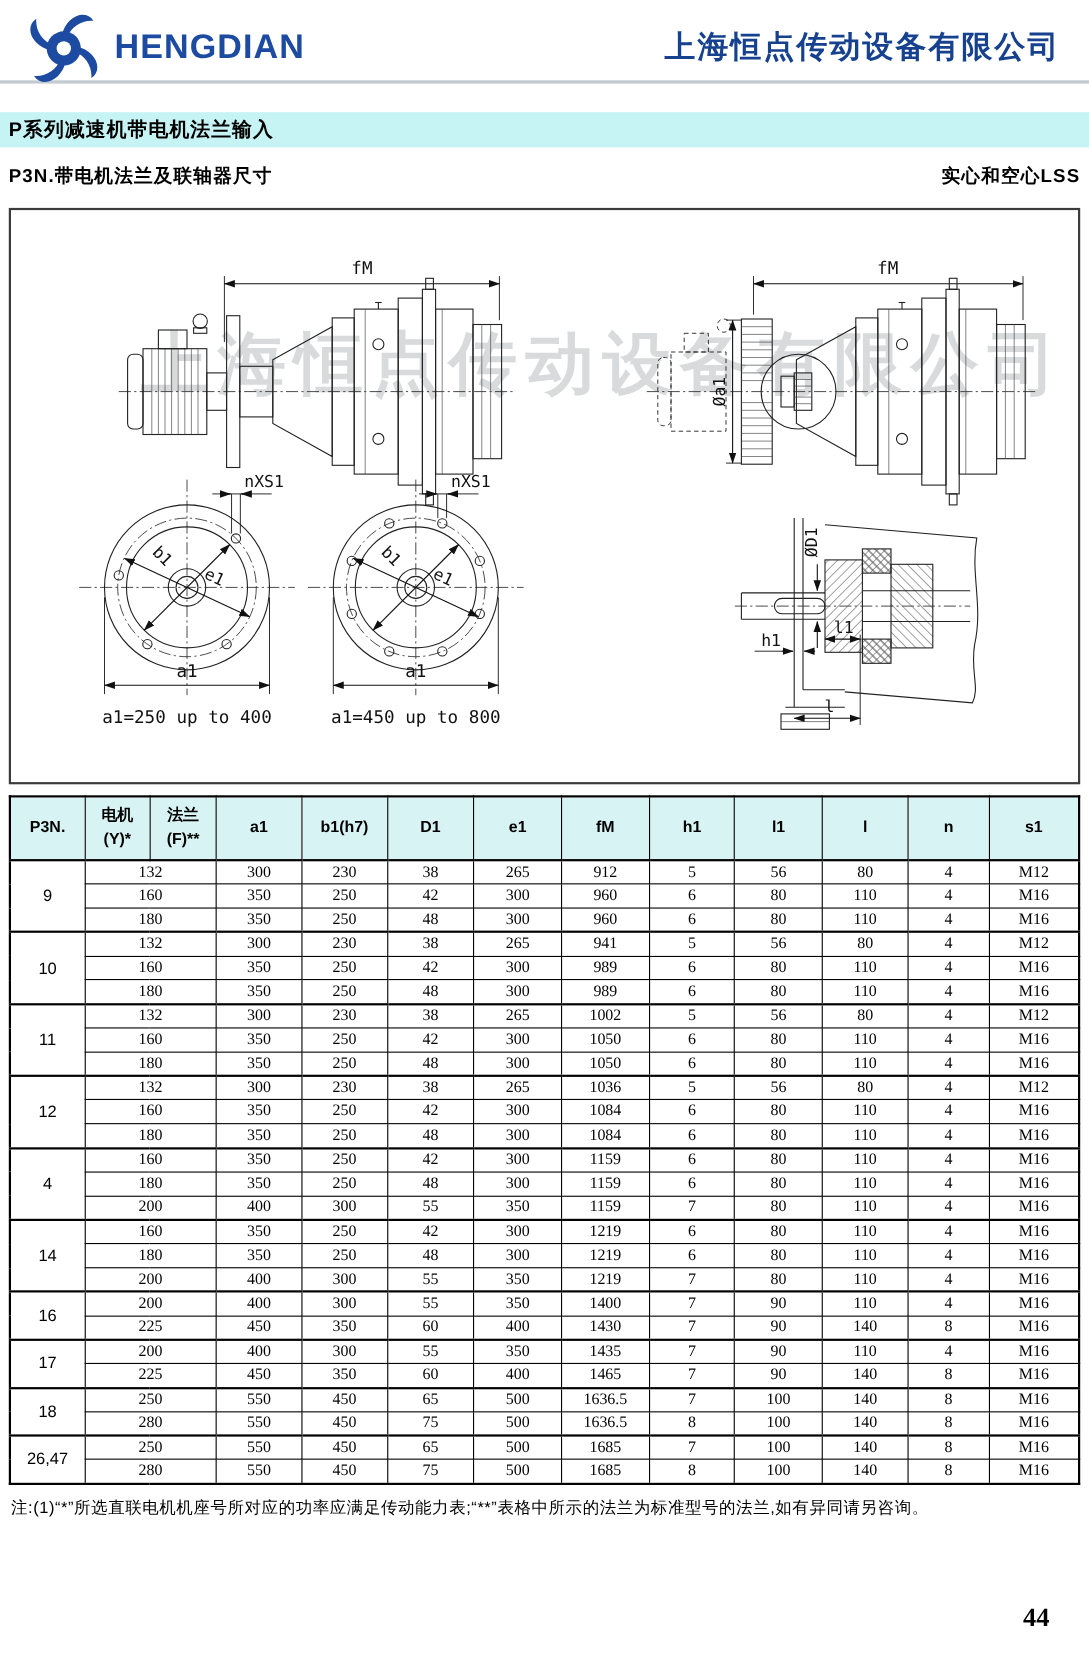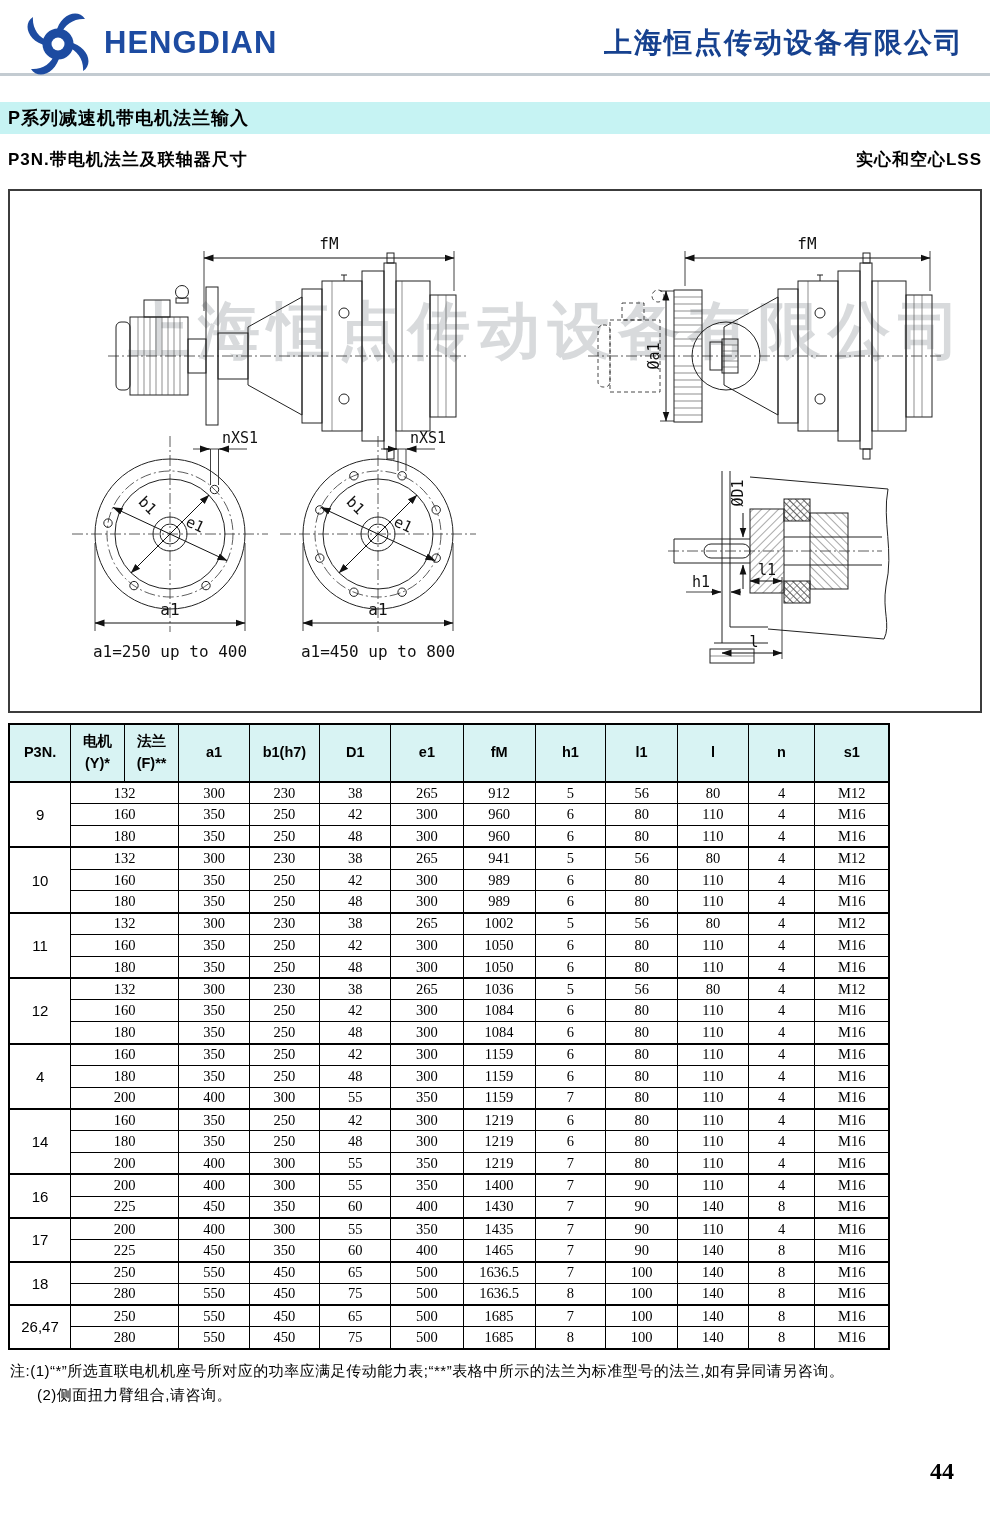--- a/index.html
+++ b/index.html
@@ -24,21 +24,21 @@
   .hair { stroke:#444; stroke-width:.6; fill:none; }
   .dashl{ stroke:#333; stroke-width:.9; fill:none; stroke-dasharray:4 3; }
   .cl   { stroke:#333; stroke-width:.8; fill:none; stroke-dasharray:11 3 2 3; }
   .dim  { stroke:#111; stroke-width:1; fill:none; marker-start:url(#ar); marker-end:url(#ar); }
   .dime { stroke:#111; stroke-width:1; fill:none; marker-end:url(#ar); }
   .thinl{ stroke:#111; stroke-width:.8; fill:none; }
   .dtxt { font-family:"DejaVu Sans Mono",monospace; font-size:15px; fill:#111; }
   .dtxt2{ font-family:"DejaVu Sans Mono",monospace; font-size:16px; fill:#111; }
 
   
-  table.spec { margin:10px 8px 0 8px; width:882px; border-collapse:collapse; table-layout:fixed; border:2px solid #000; }
+  table.spec { margin:10px 8px 0 8px; width:974px; border-collapse:collapse; table-layout:fixed; border:2px solid #000; }
   .spec th, .spec td { border:1px solid #000; text-align:center; vertical-align:middle; overflow:hidden; }
   .spec thead th { background:#d8f3f3; height:58px; font-size:14.5px; font-weight:600; line-height:1.5; }
   .spec tbody td { height:21.8px; font-family:"Liberation Serif",serif; font-size:14.5px; padding:0; }
   .spec tbody tr.gfirst td { border-top:2px solid #000; }
   .spec td.model { font-family:"Liberation Sans",sans-serif; font-size:15px; }
 
   
   .notes { margin:9px 10px 0 10px; font-size:15px; line-height:1.65; letter-spacing:.5px; }
   .notes .n2 { padding-left:27px; }
   .pageno { position:absolute; right:36px; top:1458px; font-family:"Liberation Serif",serif; font-size:24px; font-weight:bold; }
@@ -627,15 +627,14 @@
         <td>100</td>
         <td>140</td>
         <td>8</td>
         <td>M16</td>
       </tr>
     </tbody>
 </table>
 
 <div class="notes">
   <div class="n1">注:(1)“*”所选直联电机机座号所对应的功率应满足传动能力表;“**”表格中所示的法兰为标准型号的法兰,如有异同请另咨询。</div>
-  <div class="n2">(2)侧面扭力臂组合,请咨询。</div>
 </div>
 <div class="pageno">44</div>
 
 </body></html>

